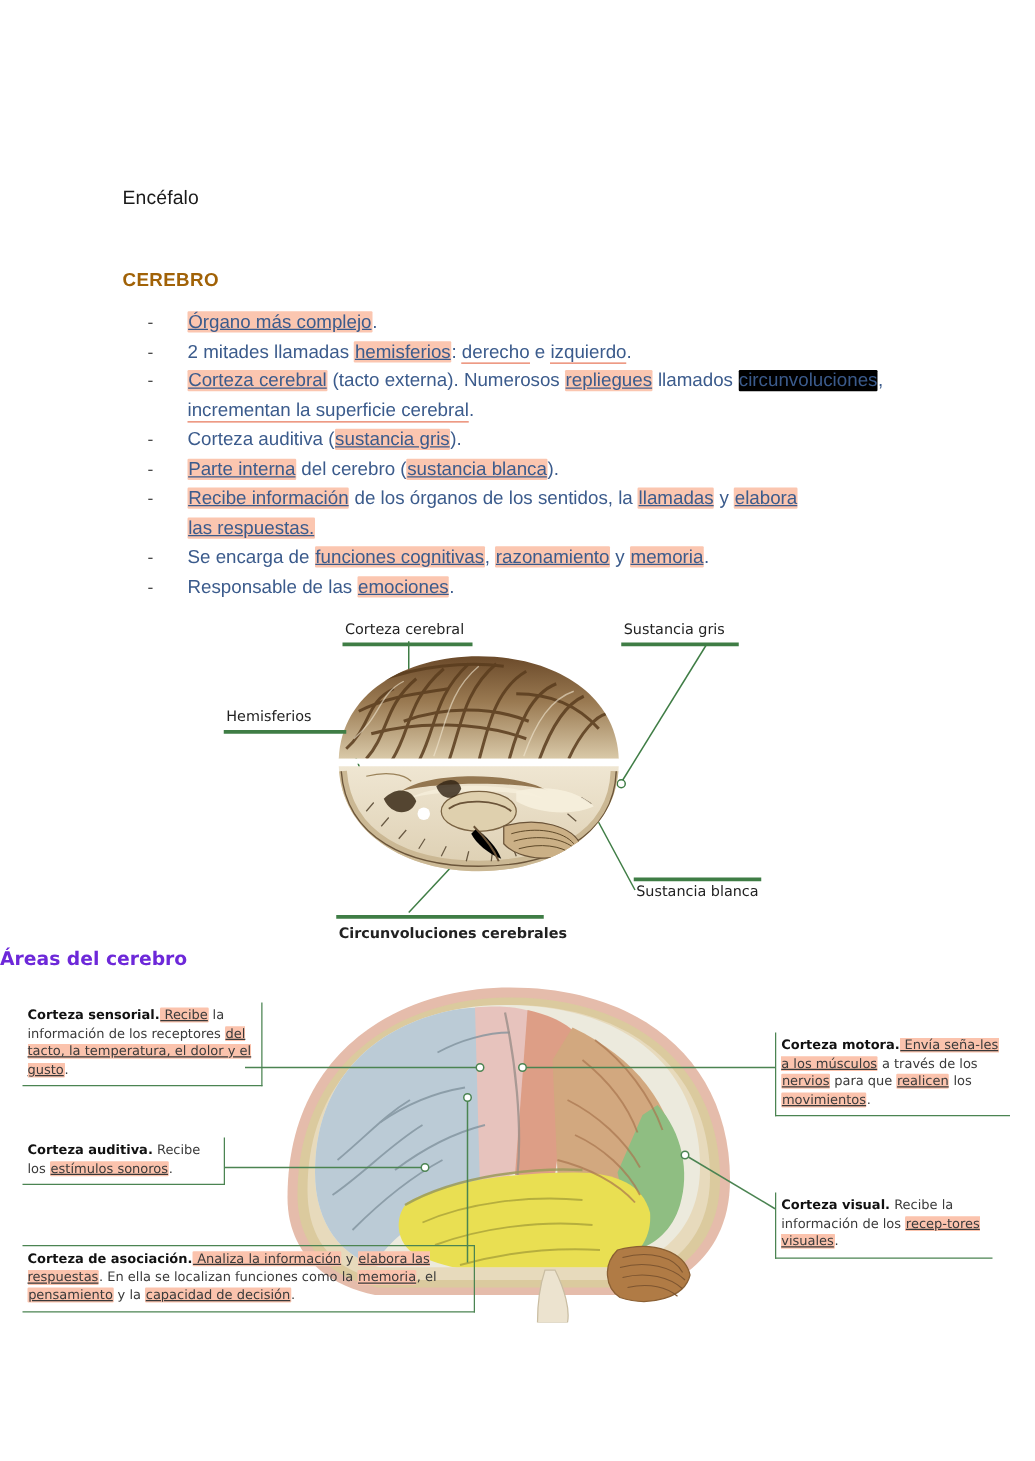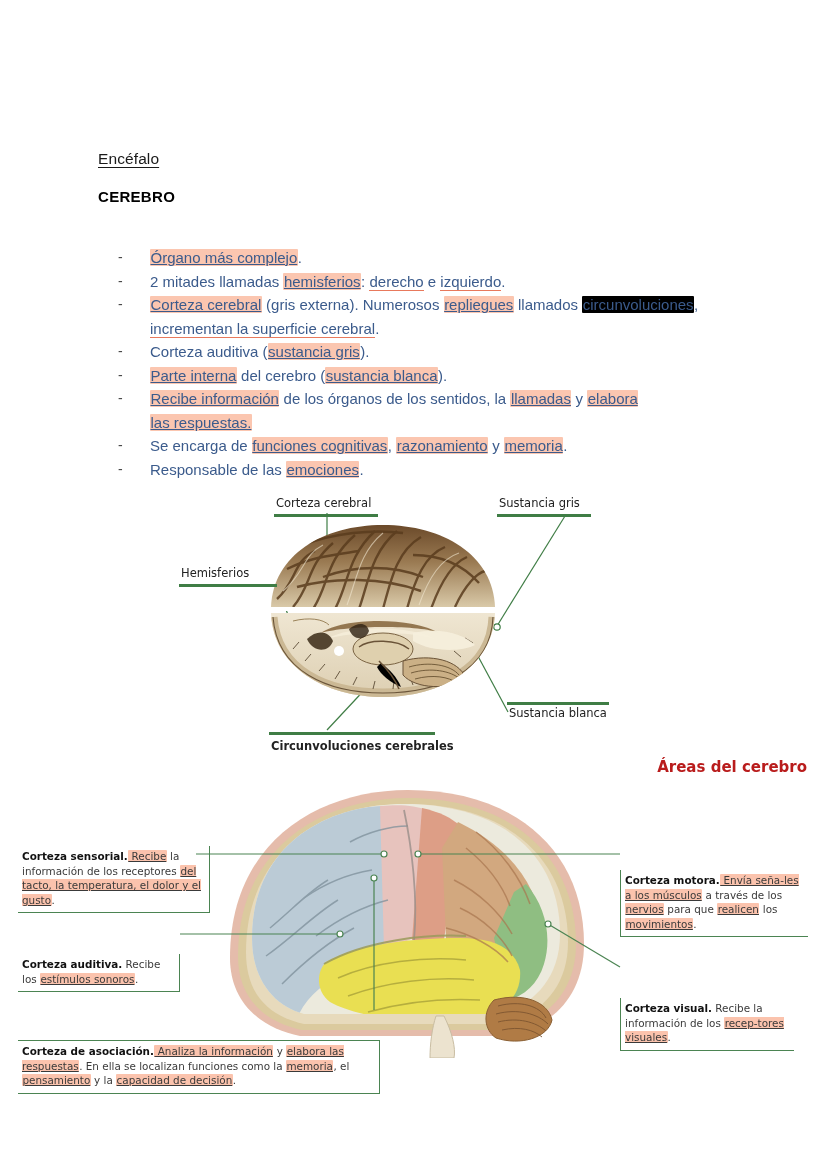--- a/index.html
+++ b/index.html
@@ -6,26 +6,26 @@
   body{
     width:828px;height:1169px;background:#ffffff;
     font-family:"Liberation Sans",sans-serif;
     position:relative;overflow:hidden;
   }
   .page{position:absolute;inset:0;}
 
   
   .title{
     position:absolute;left:98px;top:150px;
-    font-size:15.5px;color:#1a1a1a;text-decoration:underline;
+    font-size:15.5px;color:#1a1a1a;
     text-underline-offset:3px;letter-spacing:.1px;
   }
   .subtitle{
-    position:absolute;left:98px;top:188px;
-    font-size:15px;font-weight:bold;color:#000000;letter-spacing:.3px;
+    position:absolute;left:98px;top:216px;
+    font-size:15px;font-weight:bold;color:#a16207;letter-spacing:.3px;
   }
   .bullets{
     position:absolute;left:118px;top:246px;width:640px;
     font-size:15px;line-height:23.5px;color:#3b5b8c;
   }
   .bullet{display:flex;align-items:flex-start;}
   .dash{width:32px;flex:0 0 32px;color:#4a4a4a;font-size:14px;line-height:23.5px;}
   .btext{flex:1;}
   .hl{background:#fbc6b0;border-radius:1px;padding:0 .5px;text-decoration:underline;}
   .hl-strong{background:#000000;border-radius:1px;padding:0 .5px;}
@@ -36,29 +36,29 @@
   .fig1 .lbl{
     position:absolute;font-family:"DejaVu Sans",sans-serif;
     font-size:11.5px;color:#222;white-space:nowrap;
   }
   .bar{position:absolute;height:2.6px;background:#3f7d45;}
 
   .brainwrap{position:absolute;left:263px;top:31px;width:240px;height:180px;}
 
   
   .areas-h{
-    position:absolute;left:0;top:758px;width:807px;text-align:right;
-    font-family:"DejaVu Sans",sans-serif;font-size:15px;font-weight:bold;color:#b91c1c;
+    position:absolute;left:0;top:758px;width:807px;text-align:left;
+    font-family:"DejaVu Sans",sans-serif;font-size:15px;font-weight:bold;color:#6d28d9;
   }
 
   
   .fig2{position:absolute;left:0;top:782px;width:828px;height:300px;}
   .cbox{
     position:absolute;font-family:"DejaVu Sans",sans-serif;
-    font-size:10.4px;line-height:14.6px;color:#3a3a3a;margin-top:44px;
+    font-size:10.4px;line-height:14.6px;color:#3a3a3a;
   }
   .cbox b{color:#111;}
   .cbox .hl{background:#fbc3ad;}
   .bL{border-right:1.7px solid #4b8452;border-bottom:1.7px solid #4b8452;}
   .bR{border-left:1.7px solid #4b8452;border-bottom:1.7px solid #4b8452;}
   .bT{border-top:1.7px solid #4b8452;}
   .boxpad{padding:3px 7px 5px 4px;}
 </style>
 </head>
 <body>
@@ -75,21 +75,21 @@
       <span class="btext"><span class="hl">Órgano más complejo</span><span>.</span></span>
     </div>
 
     <div class="bullet">
       <span class="dash">-</span>
       <span class="btext"><span>2 mitades llamadas </span><span class="hl">hemisferios</span><span>: </span><span class="ul-red">derecho</span><span> e </span><span class="ul-red">izquierdo</span><span>.</span></span>
     </div>
 
     <div class="bullet">
       <span class="dash">-</span>
-      <span class="btext"><span class="hl">Corteza cerebral</span><span> (gris externa). Numerosos </span><span class="hl">repliegues</span><span> llamados </span><span class="hl-strong">circunvoluciones</span><span>, </span><span class="ul-red">incrementan la superficie cerebral</span><span>.</span></span>
+      <span class="btext"><span class="hl">Corteza cerebral</span><span> (tacto externa). Numerosos </span><span class="hl">repliegues</span><span> llamados </span><span class="hl-strong">circunvoluciones</span><span>, </span><span class="ul-red">incrementan la superficie cerebral</span><span>.</span></span>
     </div>
 
     <div class="bullet">
       <span class="dash">-</span>
       <span class="btext"><span>Corteza auditiva (</span><span class="hl">sustancia gris</span><span>).</span></span>
     </div>
 
     <div class="bullet">
       <span class="dash">-</span>
       <span class="btext"><span class="hl">Parte interna</span><span> del cerebro (</span><span class="hl">sustancia blanca</span><span>).</span></span>

